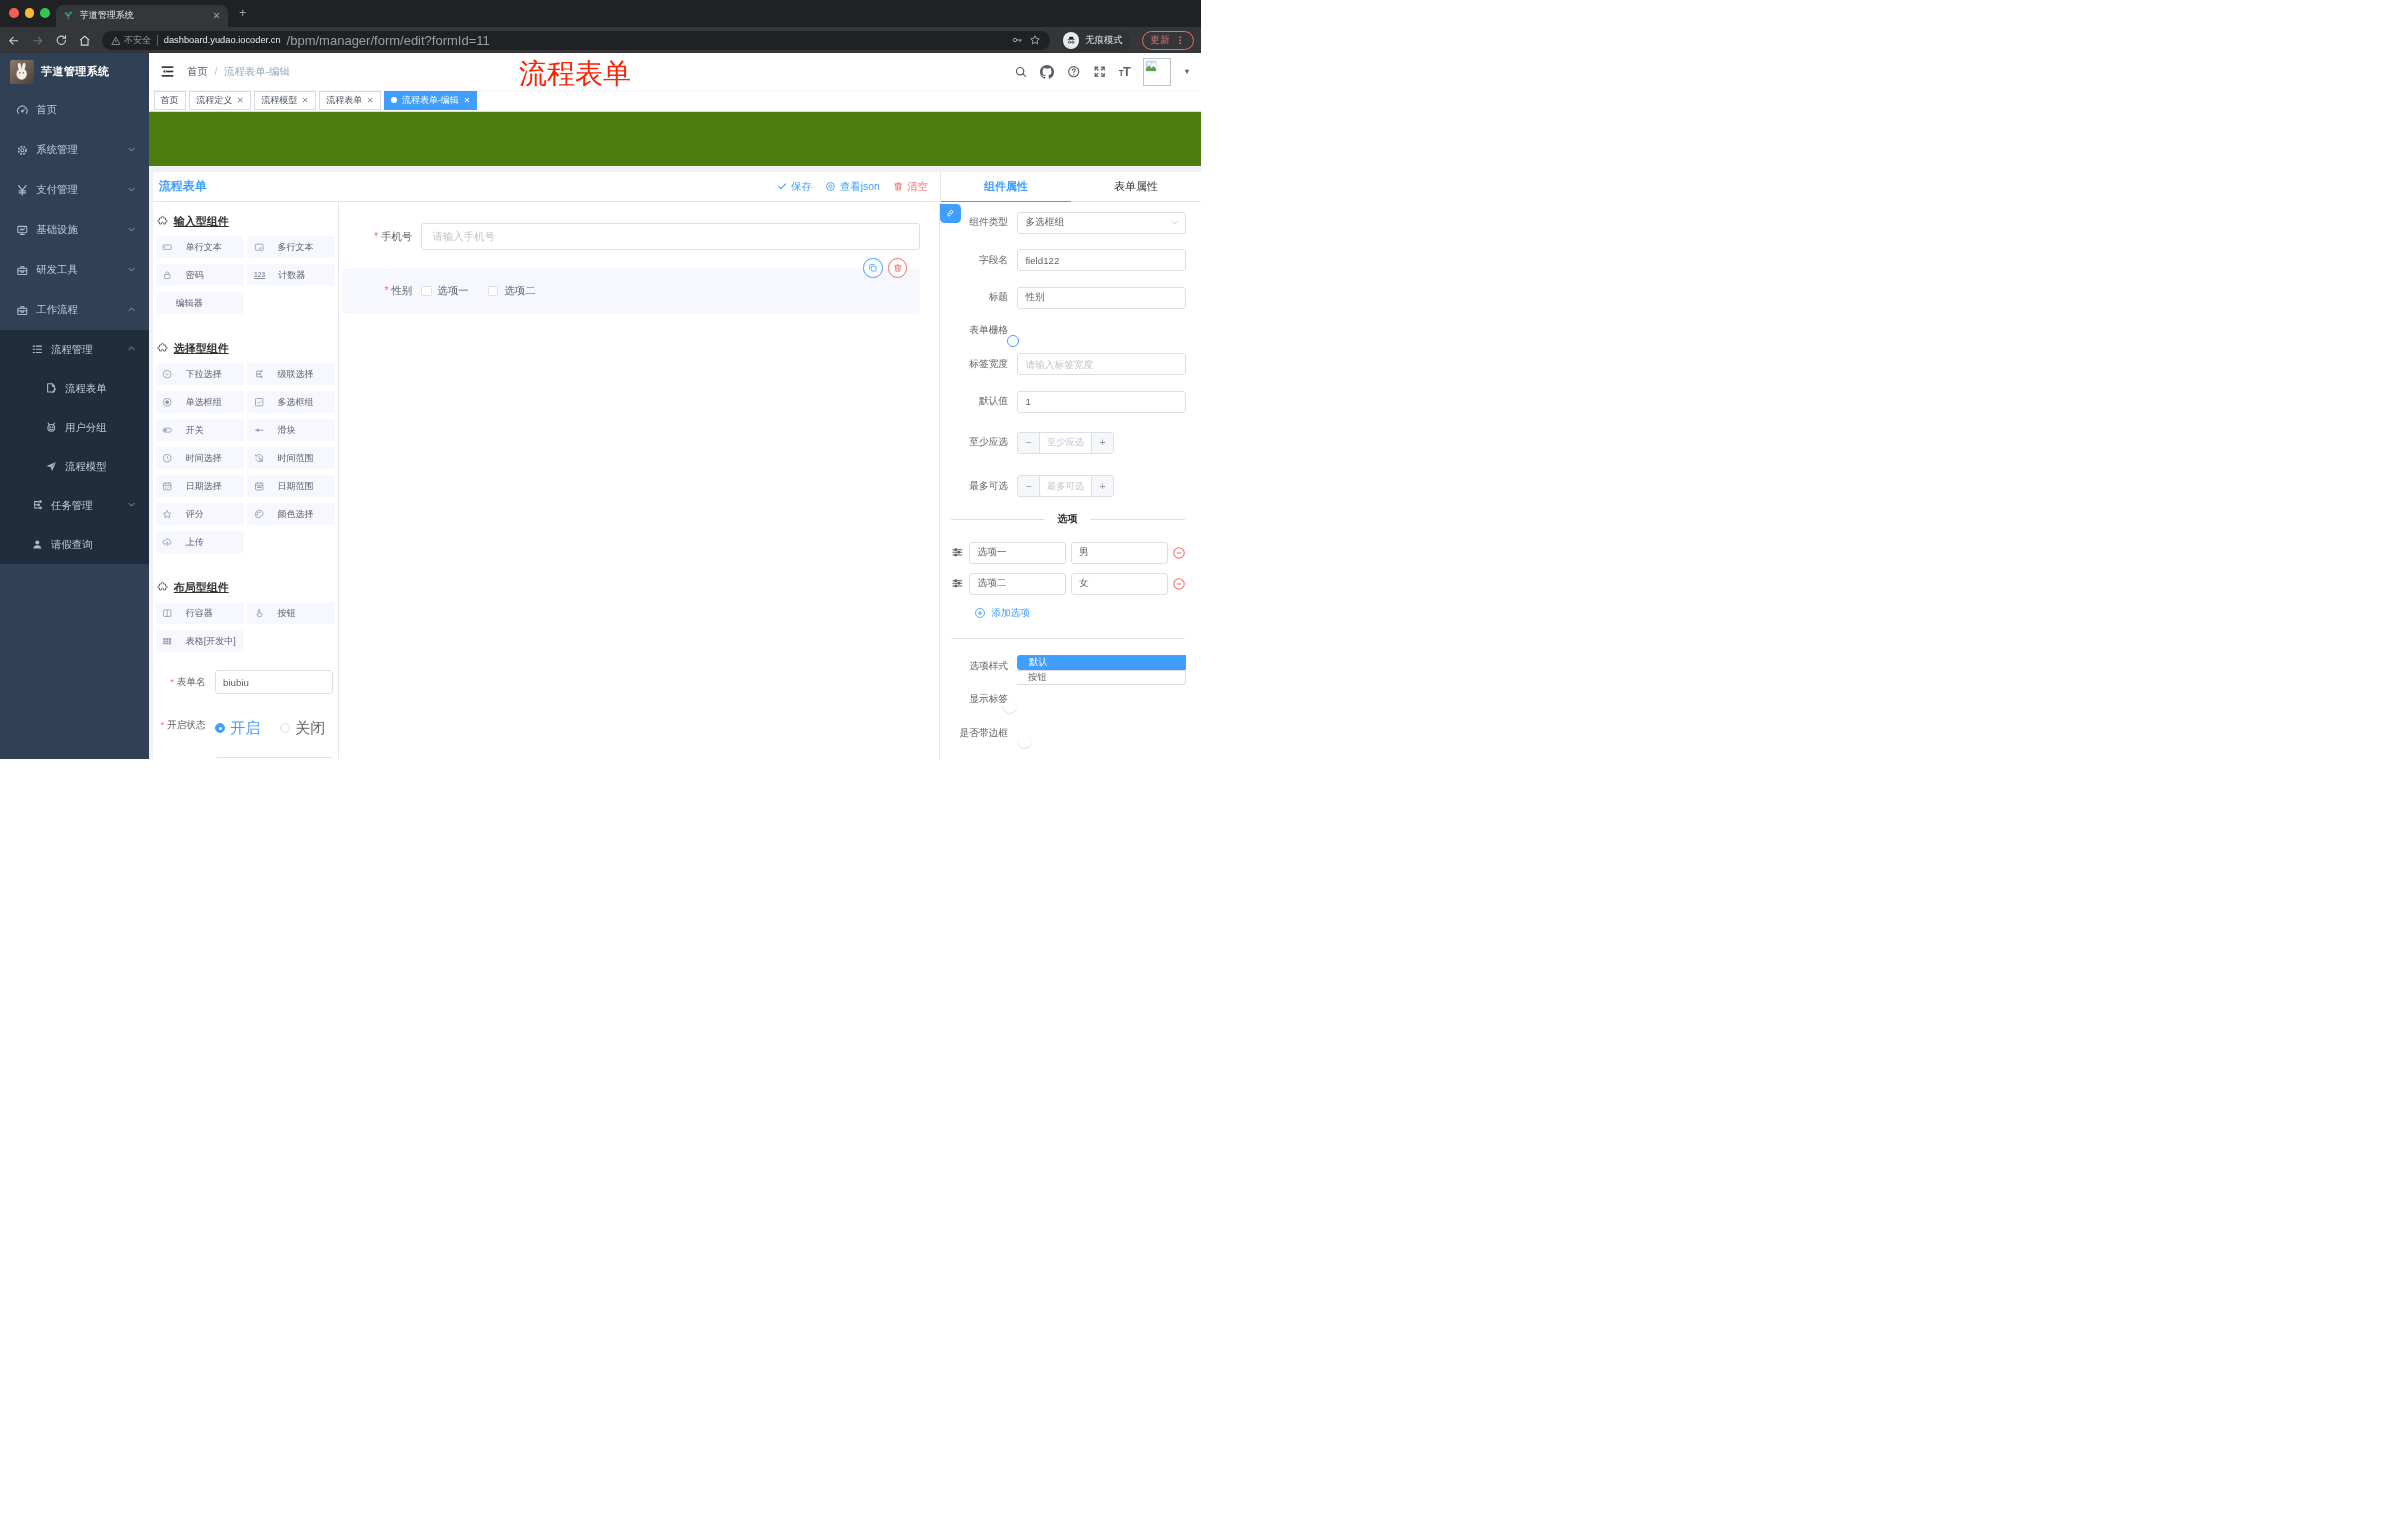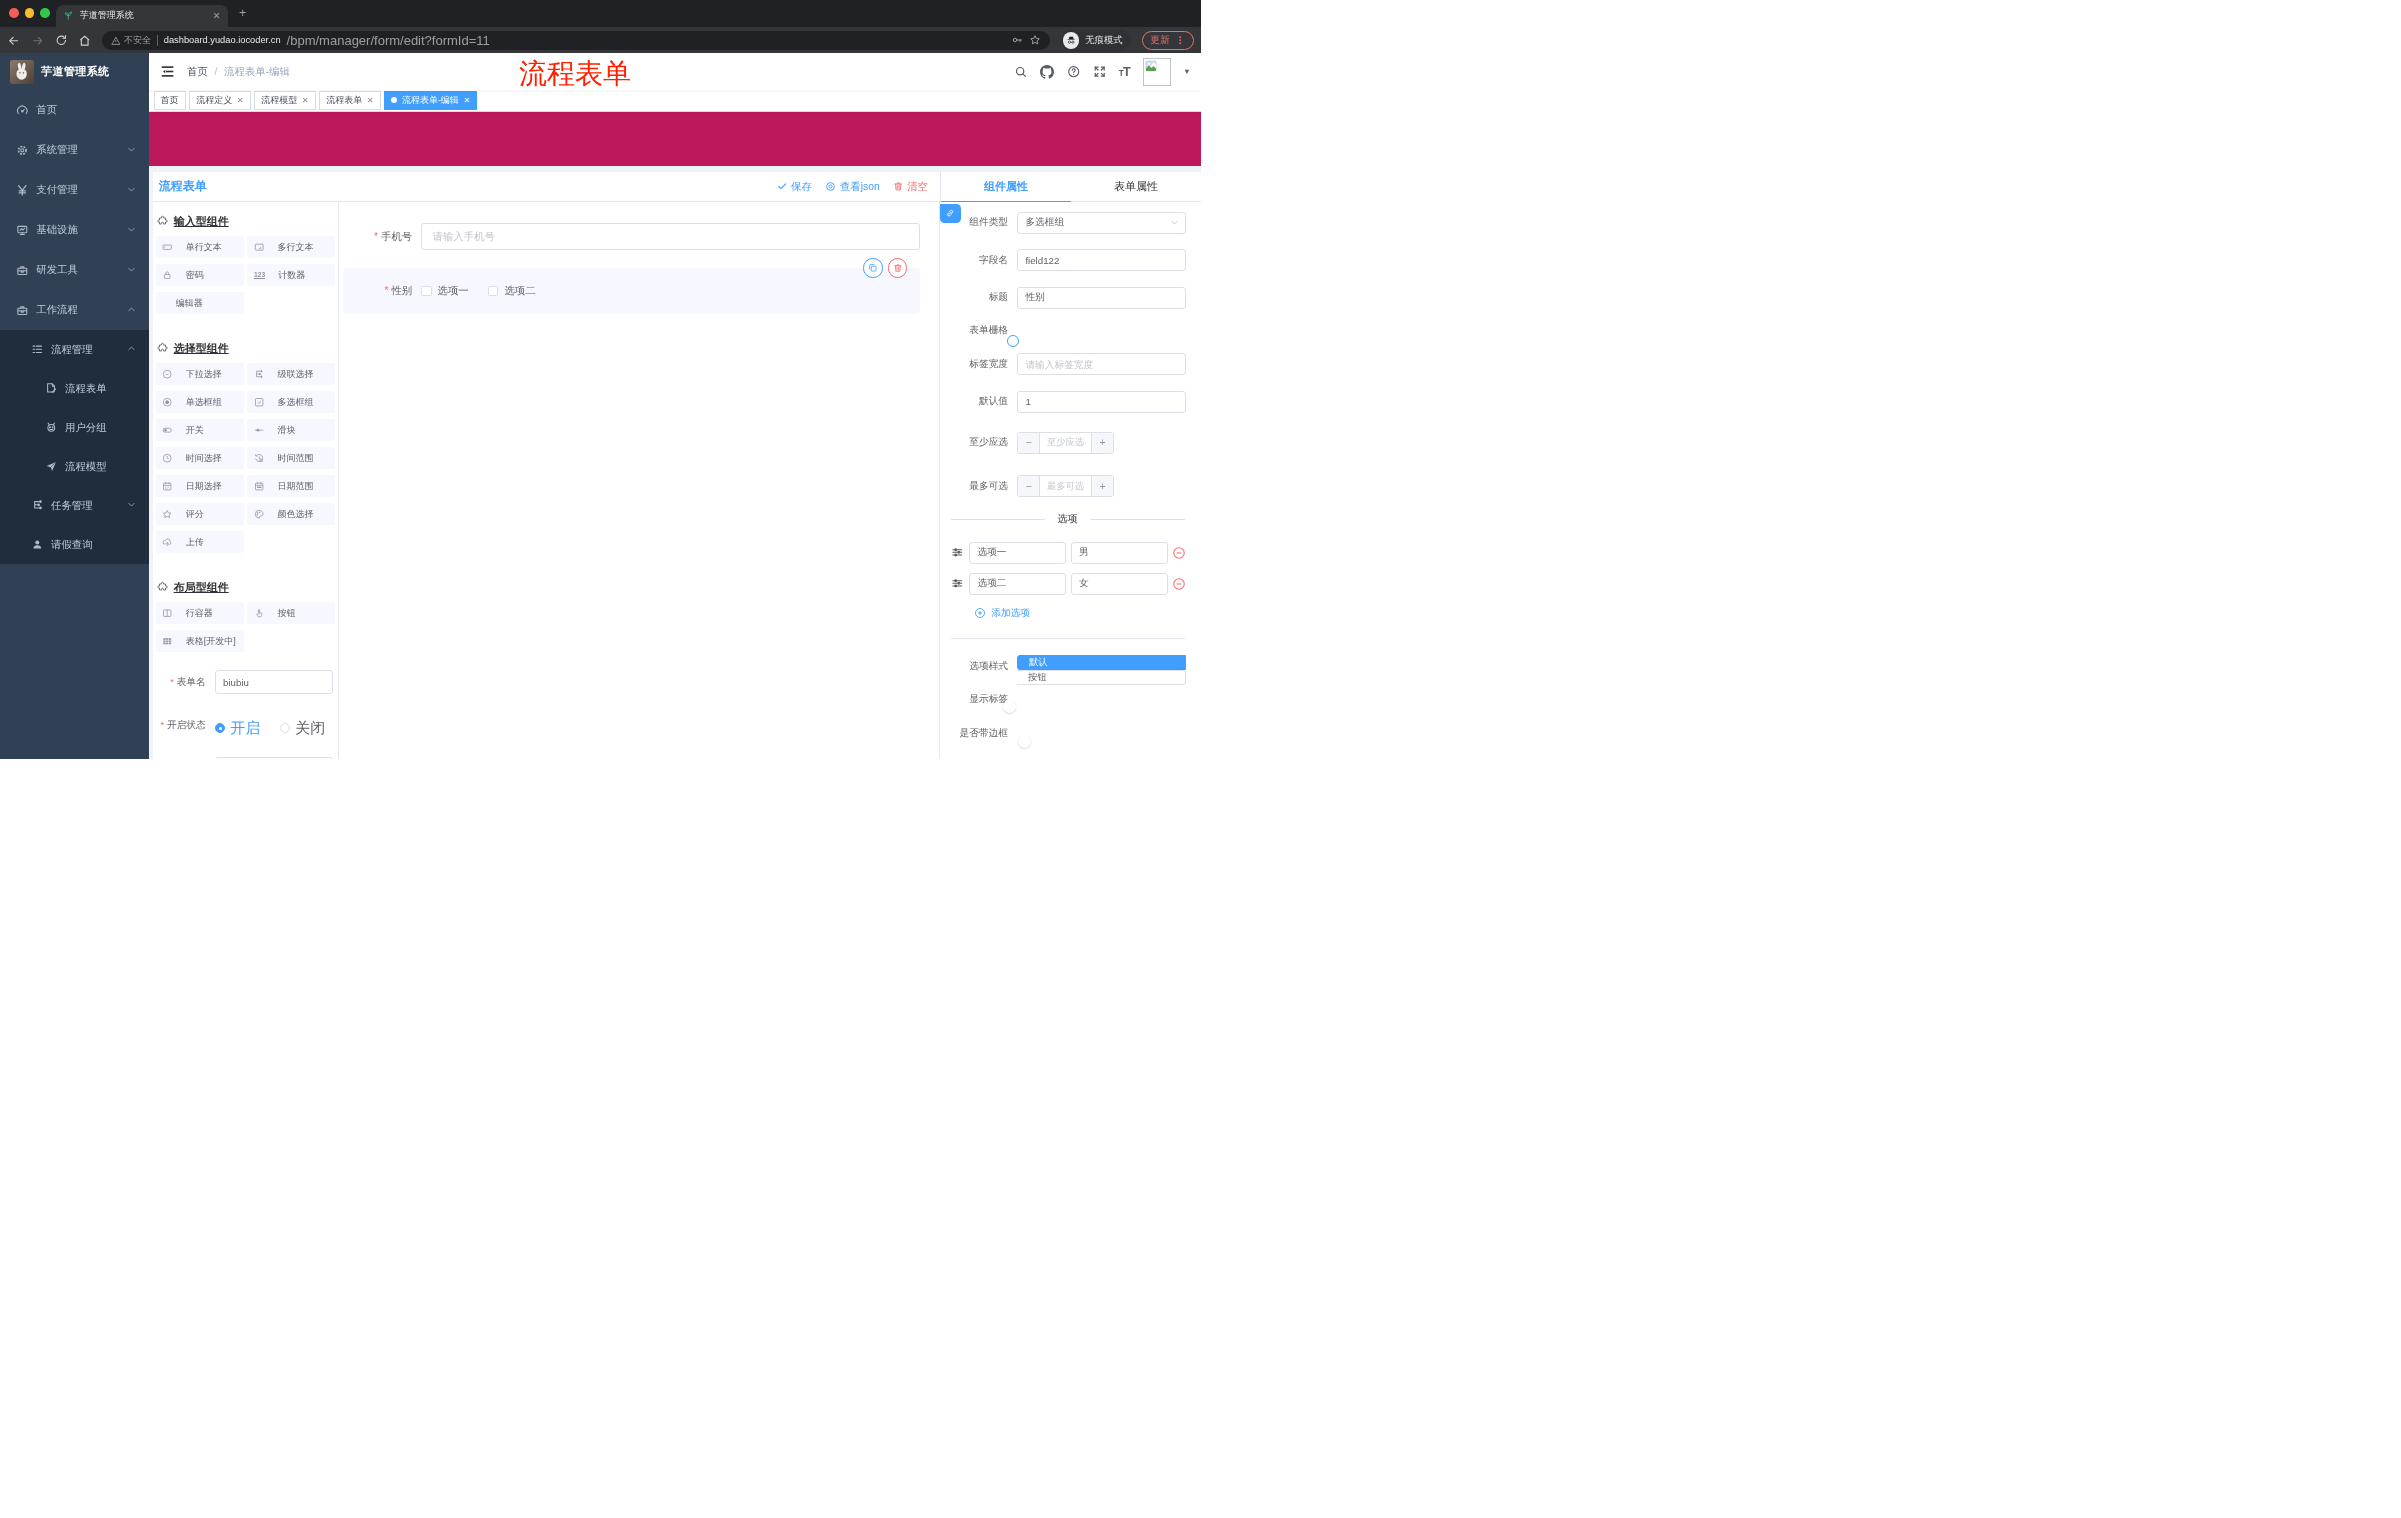--- a/index.html
+++ b/index.html
@@ -1,18 +1,18 @@
 <!DOCTYPE html>
 <html style="font-size:12px"><head>
 <meta charset="utf-8">
 <style>
   * { margin:0; padding:0; box-sizing:border-box; }
   html,body { width:1201px; height:759px; }
   body { font-family:"Liberation Sans", sans-serif; }
-  .screen { position:relative; width:1201px; height:759px; overflow:hidden; background:#be185d; }
+  .screen { position:relative; width:1201px; height:759px; overflow:hidden; background:#4d7c0f; }
 
   
   .tabstrip { position:absolute; top:0; left:0; right:0; height:27px; background:#202124; }
   .lights { position:absolute; left:9px; top:8.2px; display:flex; gap:6px; }
   .light { width:9.7px; height:9.7px; border-radius:50%; }
   .light.r { background:#f35e57; } .light.y { background:#f8bb2d; } .light.g { background:#32c748; }
   .btab { position:absolute; left:56px; top:4.5px; width:172px; height:22px; background:#35363a; border-radius:7.4px 7.4px 0 0; display:flex; align-items:center; padding:0 7.4px; gap:6px; }
   .btab-title { color:#e8eaed; font-size:9px; flex:1; white-space:nowrap; overflow:hidden; }
   .btab-close { color:#9aa0a6; font-size:9.7px; }
   .newtab { position:absolute; left:239px; top:6.7px; color:#9aa0a6; font-size:12.6px; line-height:12.6px; }
@@ -137,21 +137,21 @@
   .slider .track { position:absolute; left:0; right:0; top:9px; height:4.5px; border-radius:2.2px; background:#409eff; }
   .slider .stepdot { position:absolute; left:46%; top:9.3px; width:3.7px; height:3.7px; border-radius:50%; background:#fff; }
   .slider .handle { position:absolute; right:-1.5px; top:3.7px; width:12px; height:12px; border-radius:50%; background:#fff; border:1.5px solid #409eff; }
   .stepper { display:flex; width:97px; height:22px; border:0.7px solid #dcdfe6; border-radius:3px; overflow:hidden; background:#fff; }
   .st-btn { width:22px; flex:none; background:#f5f7fa; color:#8f959e; display:flex; align-items:center; justify-content:center; font-size:10.4px; cursor:pointer; }
   .st-btn.minus { border-right:0.7px solid #dcdfe6; }
   .st-btn.plus { border-left:0.7px solid #dcdfe6; }
   .st-val { flex:1; display:flex; align-items:center; justify-content:center; font-size:9.3px; color:#c0c4cc; }
   .prow.tight { margin-bottom:21.5px; }
   .pdiv { position:relative; height:0.7px; background:#dcdfe6; margin:18.6px 1.5px 22px; }
-  .pdiv span { position:absolute; left:50%; top:0; transform:translate(-50%,-50%); background:#fff; padding:0 13.4px; font-size:10px; color:#303133; font-weight:400; }
+  .pdiv span { position:absolute; left:50%; top:0; transform:translate(-50%,-50%); background:#fff; padding:0 13.4px; font-size:10px; color:#303133; font-weight:700; }
   .pdiv-plain { height:0.7px; background:#e4e7ed; margin:18.6px 1.5px 16.3px; }
   .orow { display:flex; align-items:center; gap:4.5px; margin:0 0 9px 1.5px; }
   .ohandle { color:#606266; display:flex; flex:none; margin-right:1.5px; cursor:grab; }
   .oinp { flex:1; min-width:0; height:22px; border:0.7px solid #dcdfe6; border-radius:3px; padding:0 7.4px; font-size:9.7px; color:#606266; font-family:inherit; outline:none; }
   .ominus { flex:none; color:#f56c6c; display:flex; cursor:pointer; }
   .addopt { display:flex; align-items:center; gap:5.2px; color:#409eff; font-size:9.7px; margin:12px 0 0 25px; cursor:pointer; }
   .seg { display:flex; height:22px;flex-direction:column; }
   .seg-a { background:#409eff; color:#fff; border:0.7px solid #409eff; border-radius:3px 0 0 3px; padding:0 11px; display:flex; align-items:center; font-size:9.3px; cursor:pointer; }
   .seg-b { background:#fff; color:#606266; border:0.7px solid #dcdfe6; border-left:none; border-radius:0 3px 3px 0; padding:0 11px; display:flex; align-items:center; font-size:9.3px; cursor:pointer; }
   .prow.toggle-row { margin-bottom:21.5px; margin-top:0; }

